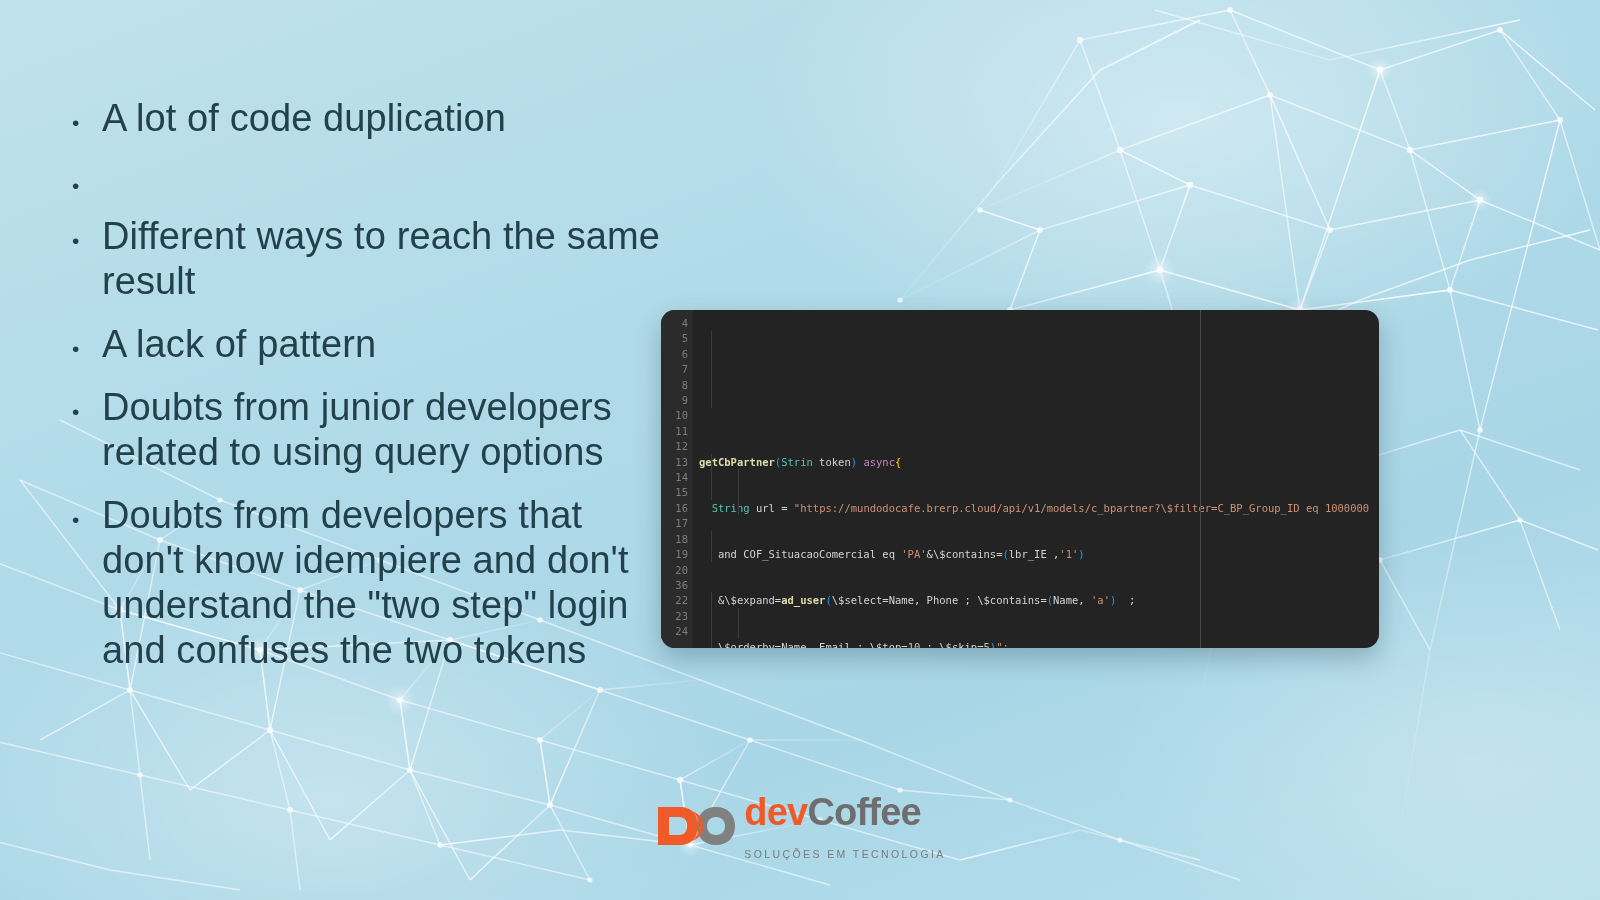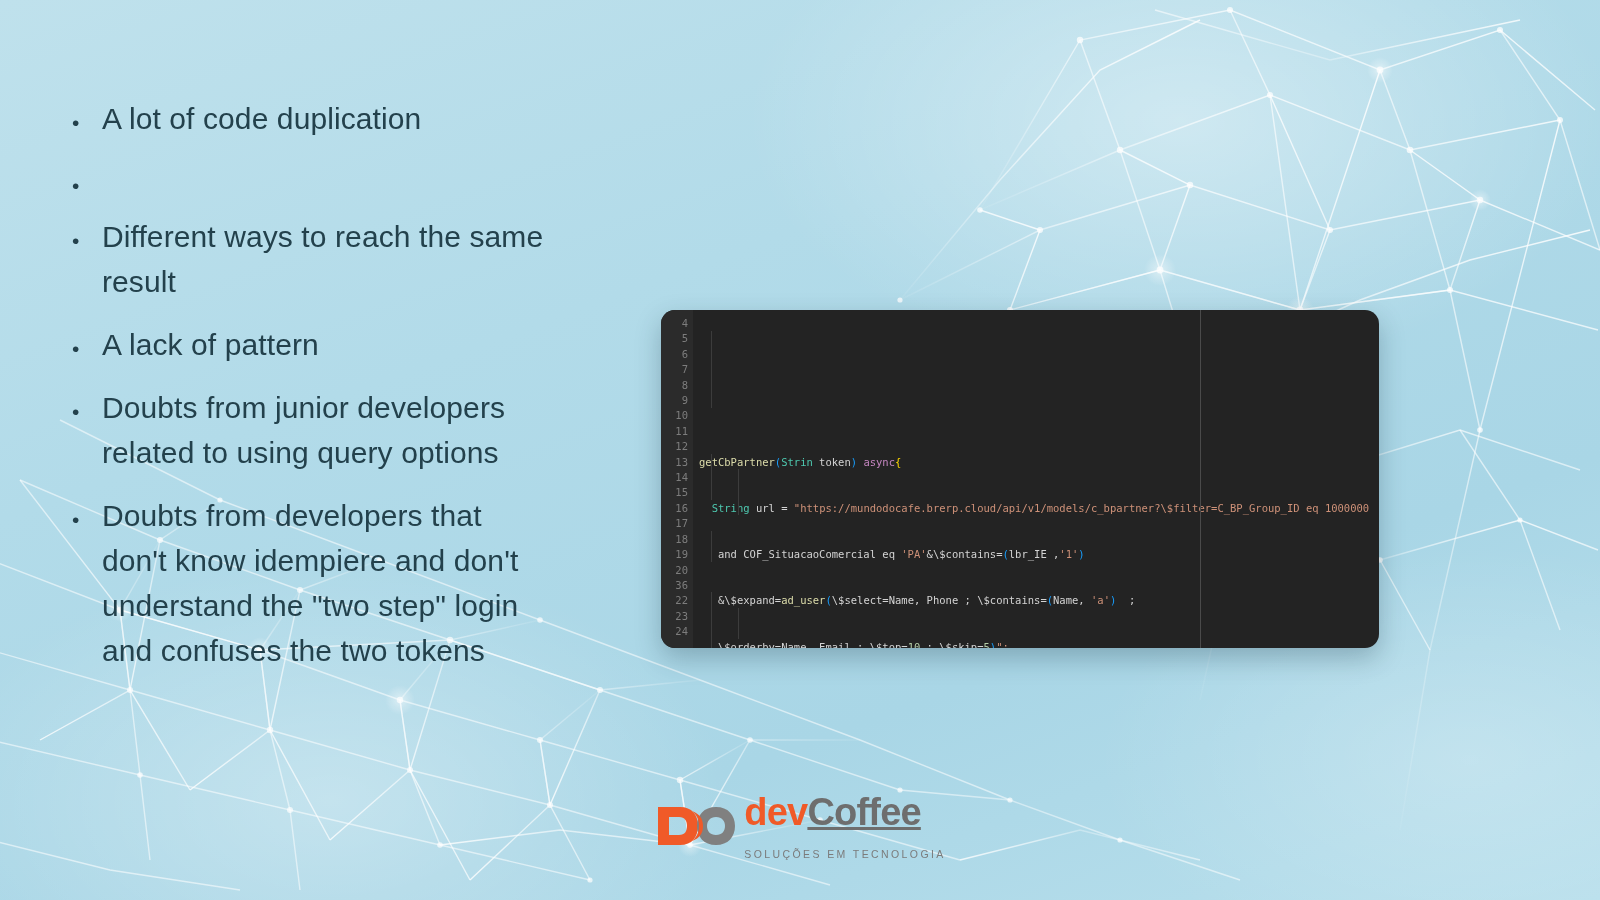--- a/index.html
+++ b/index.html
@@ -51,21 +51,21 @@
     flex: 0 0 auto;
     width: 30px;
     padding-top: 16px;
     color: #23414c;
     font-size: 21px;
     line-height: 1;
     text-align: left;
   }
   .bullet-text {
     color: #23414c;
-    font-size: 30px;
+    font-size: 38px;
     line-height: 45px;
     letter-spacing: 0.1px;
     white-space: pre-line;
   }
 
   
   #code-card {
     position: absolute;
     left: 661px;
     top: 310px;
@@ -120,21 +120,21 @@
   .ind-guide {
     position: absolute;
     top: 6px;
     width: 1px;
     background: #3c3c3c;
   }
   .c-type  { color: #4ec9b0; }
   .c-kw    { color: #c586c0; }
   .c-str   { color: #ce9178; }
   .c-num   { color: #b5cea8; }
-  .c-fn    { color: #dcdcaa; }
+  .c-fn    { color: #dcdcaa; font-weight: bold; }
   .c-brace { color: #ffd700; }
   .c-brace3{ color: #179fff; }
   .c-url   { }
 
   
   #footer-title {
     position: absolute;
     left: 0;
     top: 750px;
     width: 1600px;
@@ -156,21 +156,21 @@
   }
   #logo-inner { display: flex; align-items: center; gap: 6px; }
   #logo-mark { width: 84px; height: 48px; display: block; }
   #logo-words { display: flex; flex-direction: column; line-height: 1; }
   #logo-wordmark {
     font-size: 38px;
     font-weight: bold;
     letter-spacing: -0.8px;
   }
   #logo-dev { color: #f05a28; }
-  #logo-coffee { color: #6e6e6e; text-decoration: underline; }
+  #logo-coffee { color: #6e6e6e; }
   #logo-tagline {
     margin-top: 18px;
     font-size: 10.5px;
     letter-spacing: 2.4px;
     color: #7b7b7b;
     text-align: right;
   }
 </style>
 </head>
 <body>

